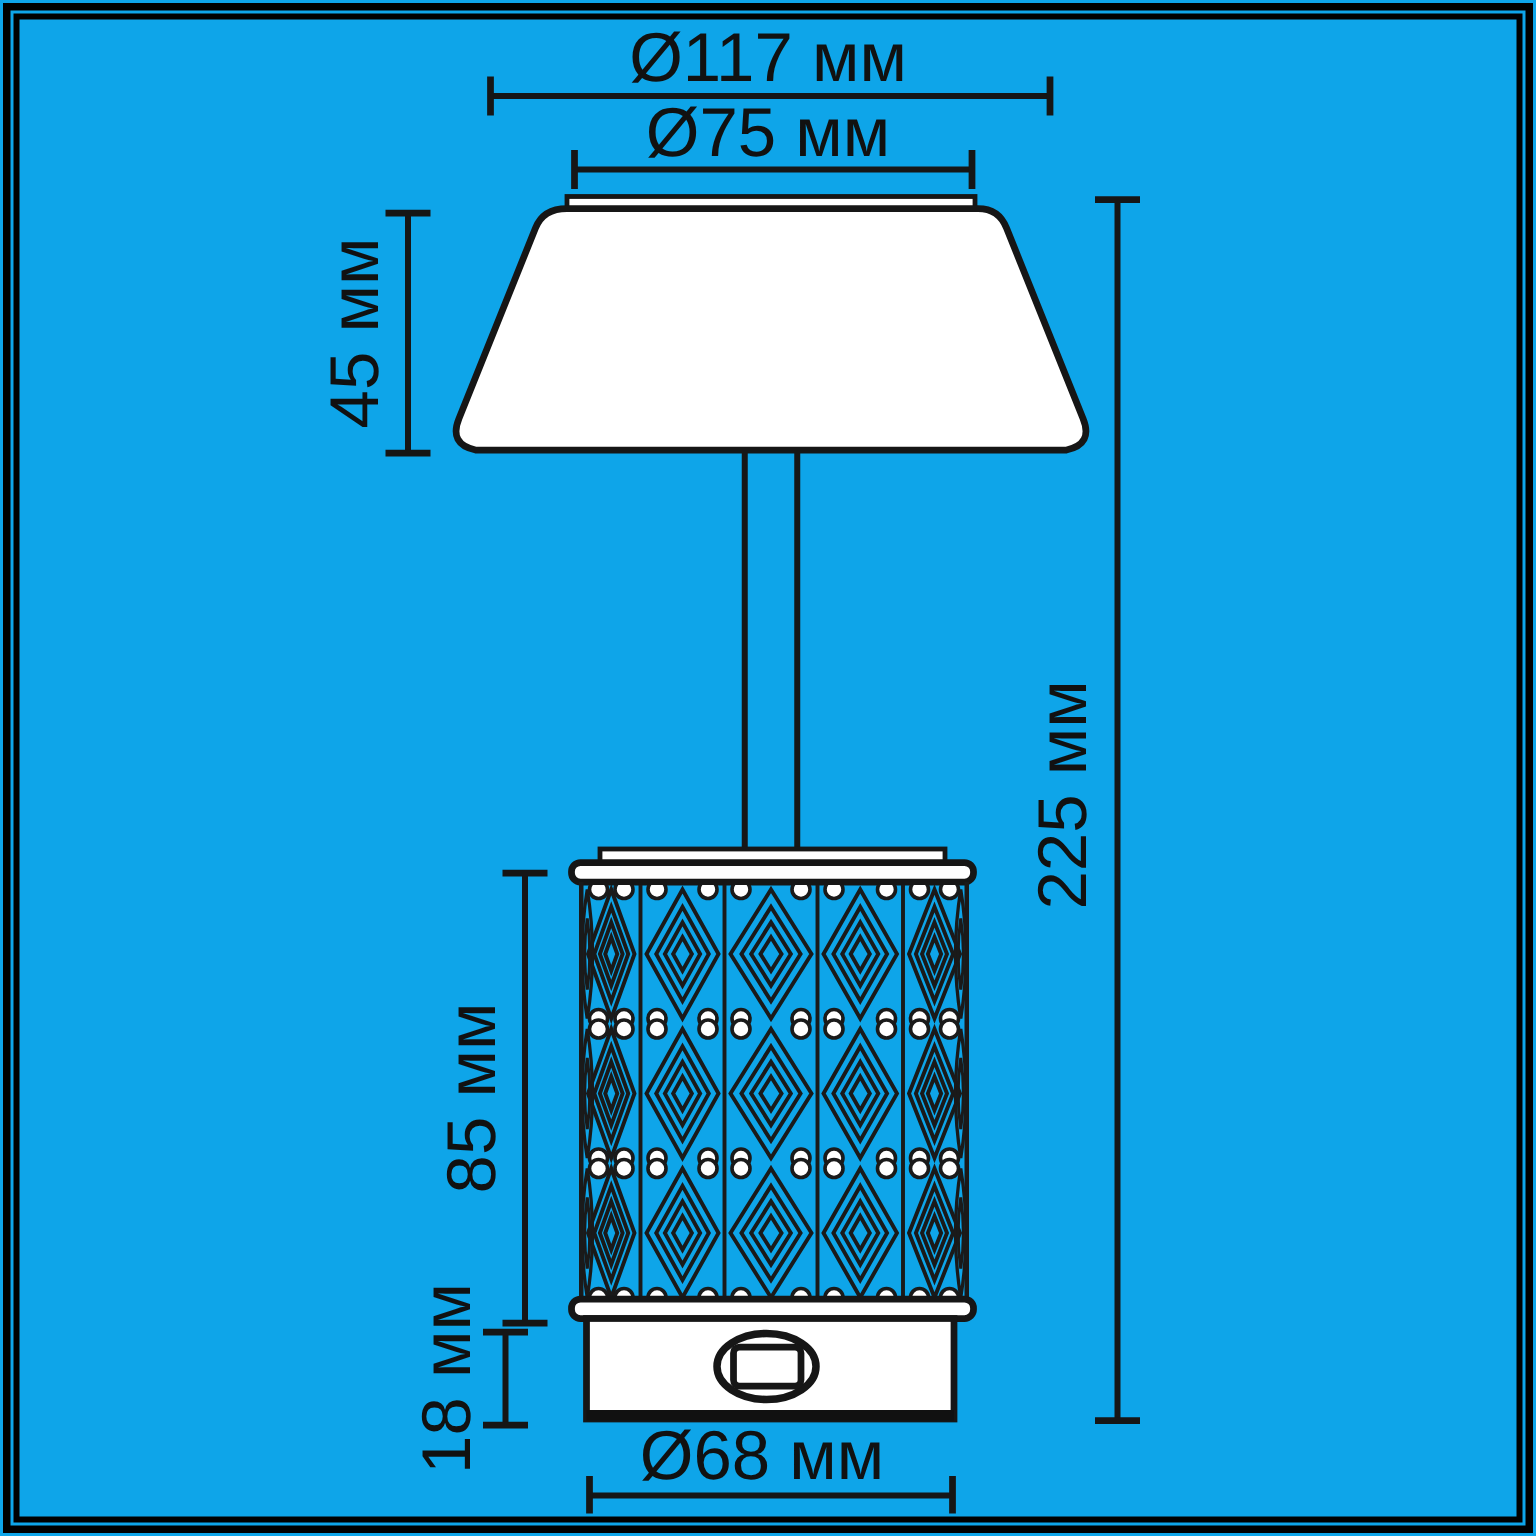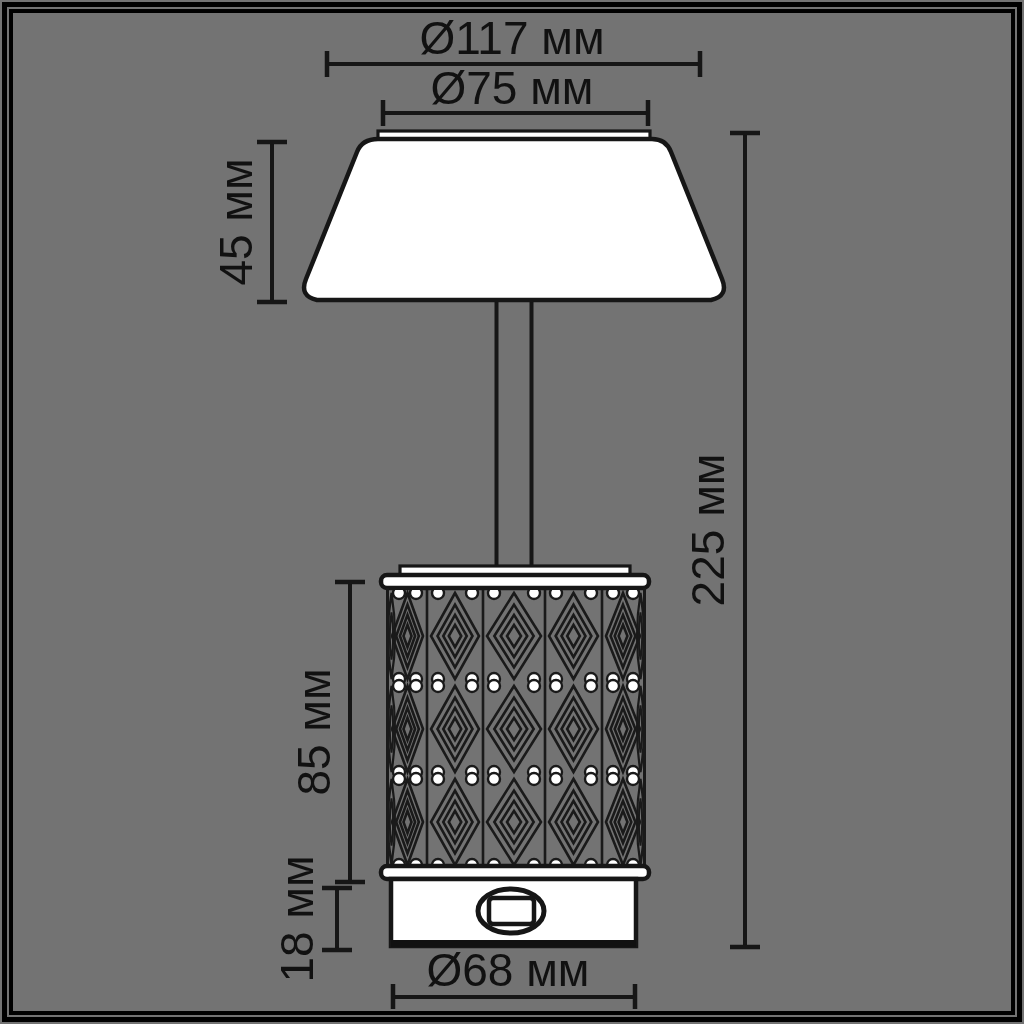--- a/index.html
+++ b/index.html
@@ -1,16 +1,16 @@
 <!DOCTYPE html>
 <html><head>
 <meta charset="utf-8">
 <style>
   html,body{margin:0;padding:0;background:#fff;}
-  .stage{position:relative;width:1024px;height:1024px;background:#737373;overflow:hidden;
+  .stage{position:relative;width:1024px;height:1024px;background:#0ea5e9;overflow:hidden;
          font-family:"Liberation Sans",sans-serif;}
   .frame-outer{position:absolute;inset:2px;border:5px solid #000;pointer-events:none;}
   .frame-inner{position:absolute;inset:9px;border:4px solid #000;pointer-events:none;}
   svg{position:absolute;left:0;top:0;}
   .dim-line{stroke:#161616;stroke-width:4;fill:none;stroke-linecap:butt;}
   .dim-tick{stroke:#161616;stroke-width:4.5;fill:none;}
   .shape{stroke:#161616;stroke-width:4.5;fill:#fff;}
   .shape-thin{stroke:#161616;stroke-width:3.2;fill:#fff;}
   .stem-line{stroke:#161616;stroke-width:4;fill:none;}
   .pat{stroke:#1a1a1a;stroke-width:2.6;fill:none;}

